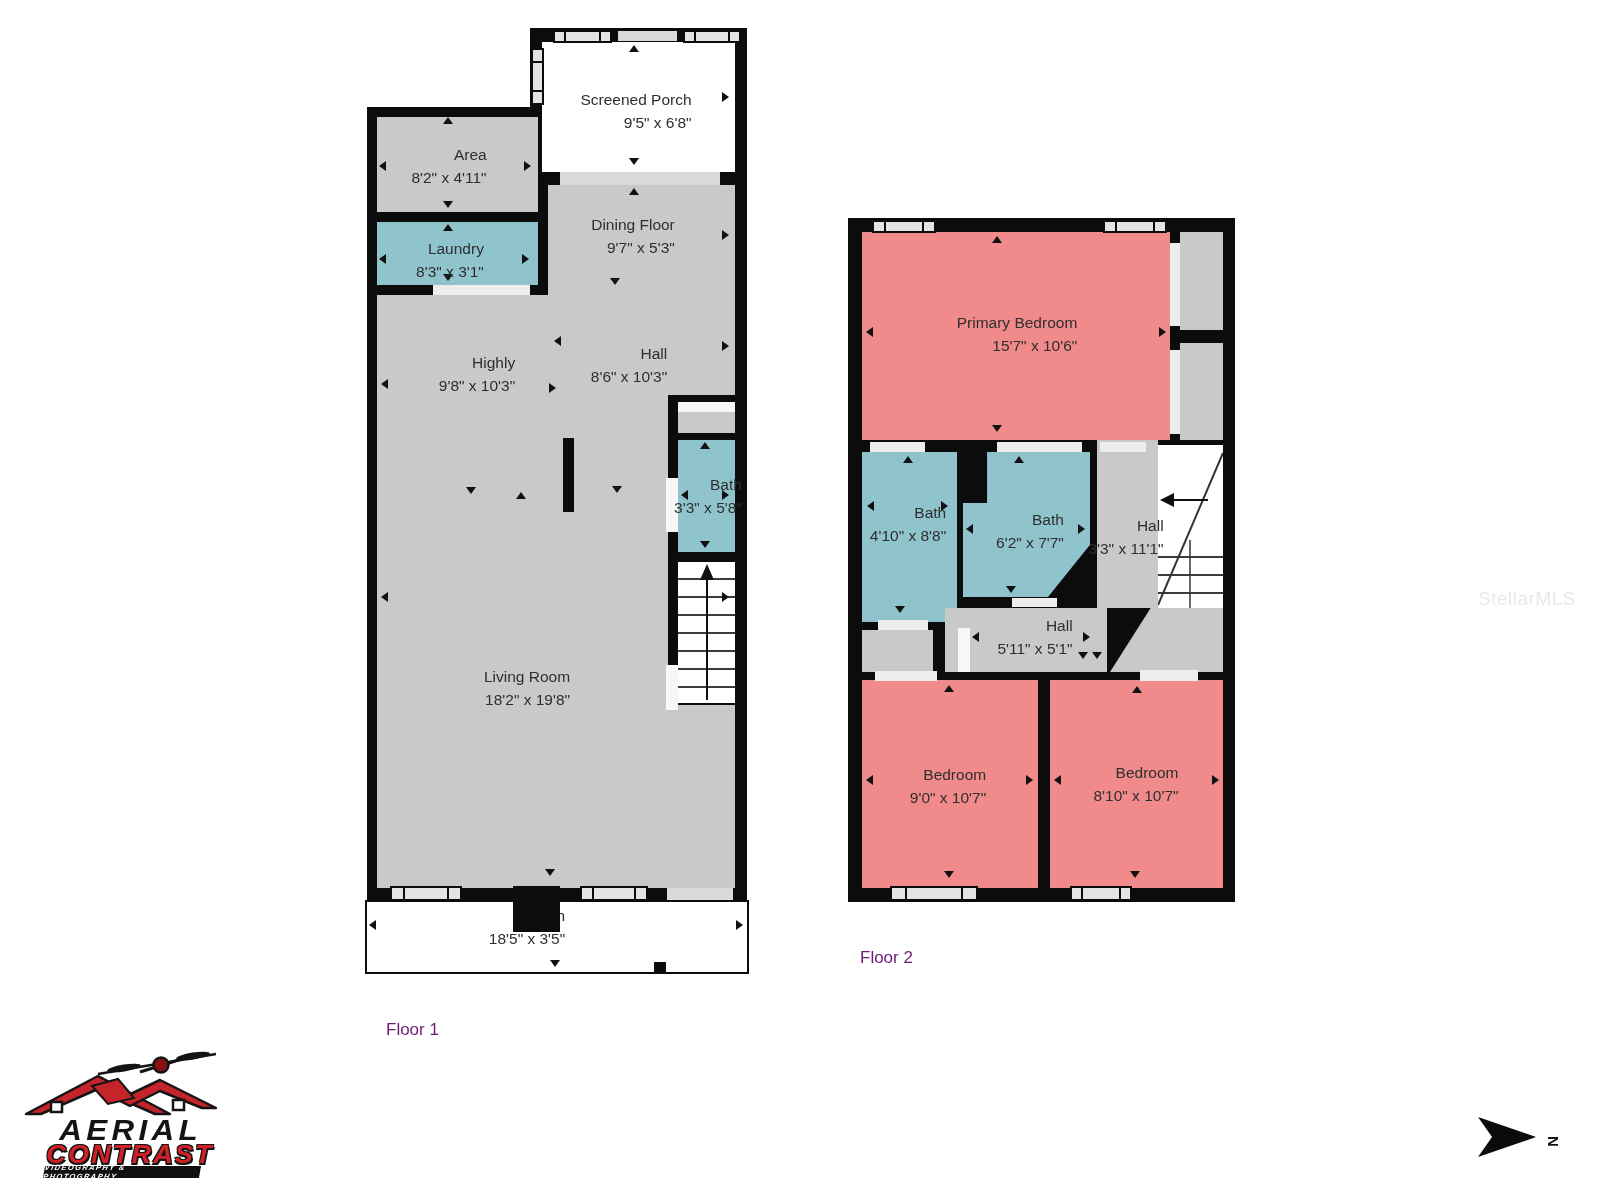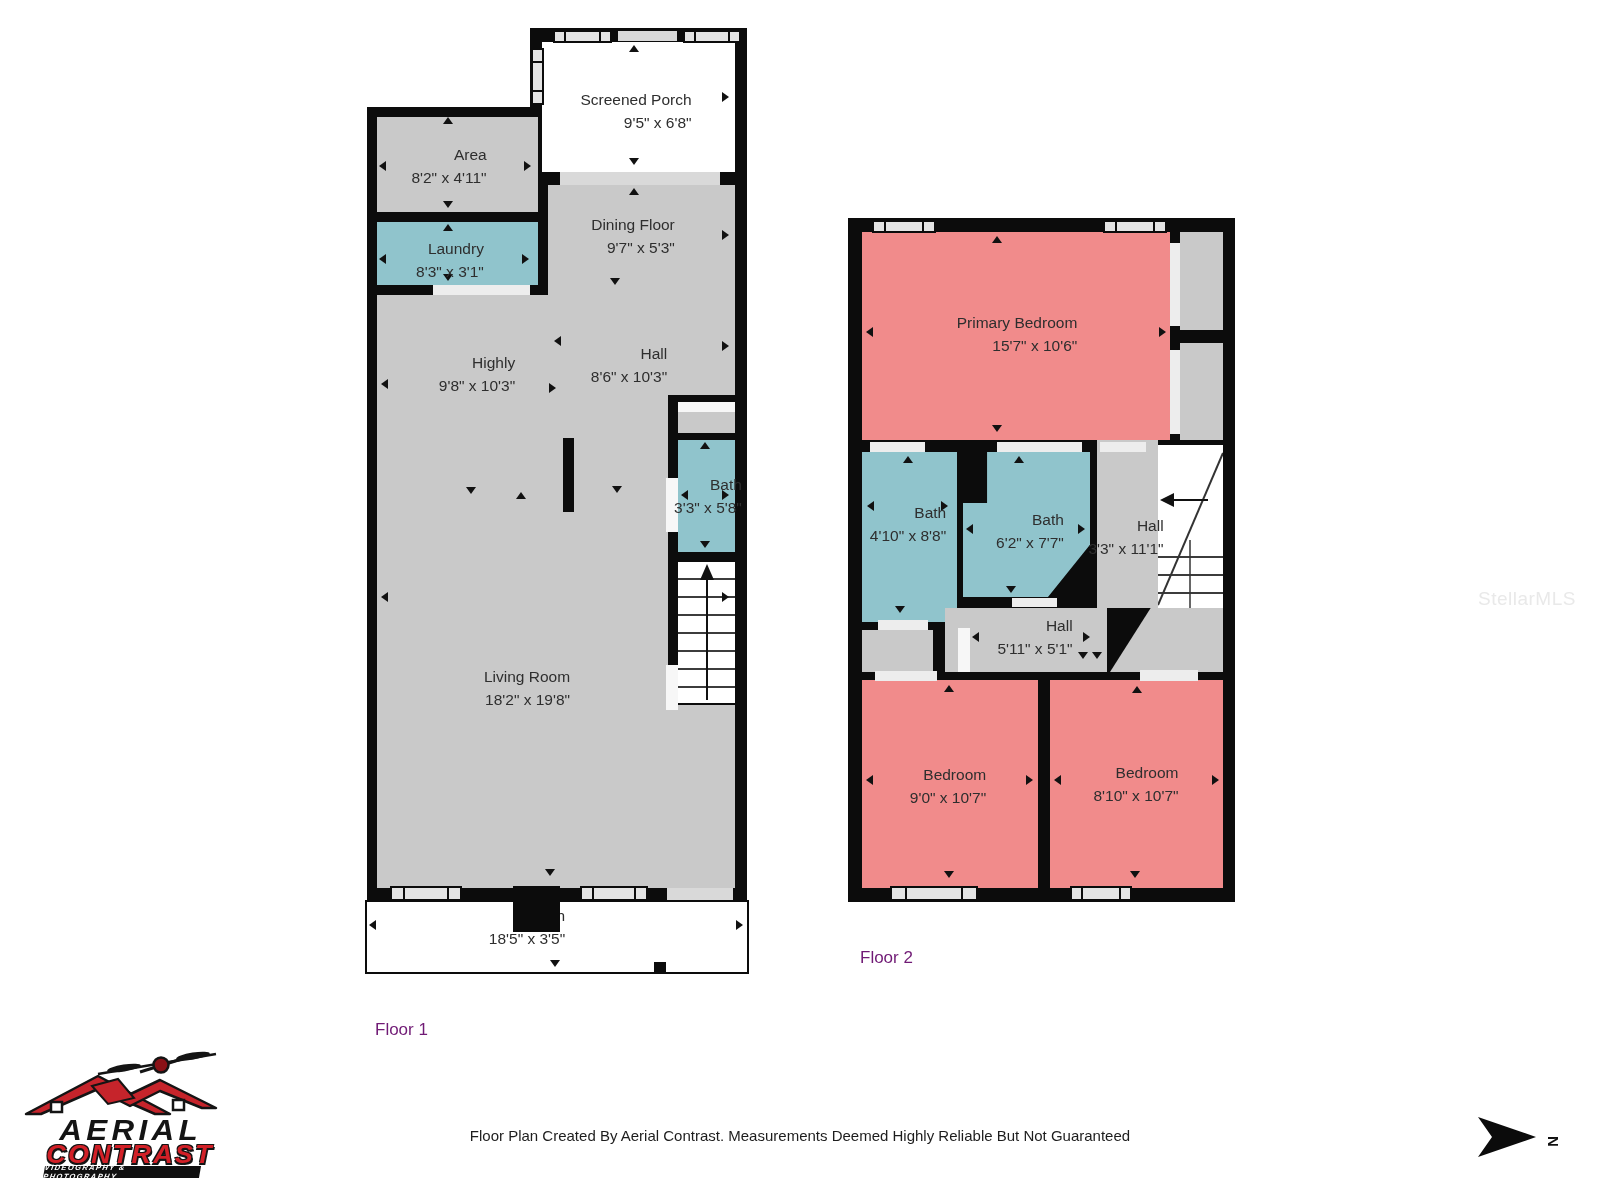--- a/index.html
+++ b/index.html
@@ -123,21 +123,21 @@
     <span class="dm">3'3" x 5'8"</span>
   </div>
   <div class="lbl" style="left:527px;top:688px">
     <span class="nm">Living Room</span>
     <span class="dm">18'2" x 19'8"</span>
   </div>
   <div class="lbl" style="left:527px;top:927px;z-index:20">
     <span class="nm">Porch</span>
     <span class="dm">18'5" x 3'5"</span>
   </div>
-  <div class="floor-tag" style="left:375px;top:1020px">Floor 1</div>
+  <div class="floor-tag" style="left:386px;top:1020px">Floor 1</div>
 
   <i class="arr up" style="left:443px;top:117px"></i>
   <i class="arr left" style="left:379px;top:161px"></i>
   <i class="arr right" style="left:524px;top:161px"></i>
   <i class="arr down" style="left:443px;top:201px"></i>
   <i class="arr up" style="left:443px;top:224px"></i>
   <i class="arr left" style="left:379px;top:254px"></i>
   <i class="arr right" style="left:522px;top:254px"></i>
   <i class="arr down" style="left:443px;top:274px"></i>
   <i class="arr up" style="left:629px;top:45px"></i>
@@ -256,21 +256,20 @@
   <i class="arr up" style="left:944px;top:685px"></i>
   <i class="arr left" style="left:866px;top:775px"></i>
   <i class="arr right" style="left:1026px;top:775px"></i>
   <i class="arr down" style="left:944px;top:871px"></i>
   <i class="arr up" style="left:1132px;top:686px"></i>
   <i class="arr left" style="left:1054px;top:775px"></i>
   <i class="arr right" style="left:1212px;top:775px"></i>
   <i class="arr down" style="left:1130px;top:871px"></i>
 
   <div id="watermark">StellarMLS</div>
-  <div id="footer-note">Floor Plan Created By Aerial Contrast. Measurements Deemed Highly Reliable But Not Guaranteed</div>
 
   <svg class="abs" style="left:1478px;top:1113px;z-index:30" width="64" height="52">
     <polygon points="0,4 58,24 0,44 14,24" fill="#0b0b0b"></polygon>
   </svg>
   <div id="compass-n">N</div>
 
   <div id="logo">
     <svg width="204" height="72">
       <line x1="78" y1="30" x2="196" y2="10" stroke="#141414" stroke-width="2.5"></line>
       <line x1="120" y1="28" x2="165" y2="14" stroke="#141414" stroke-width="3"></line>

